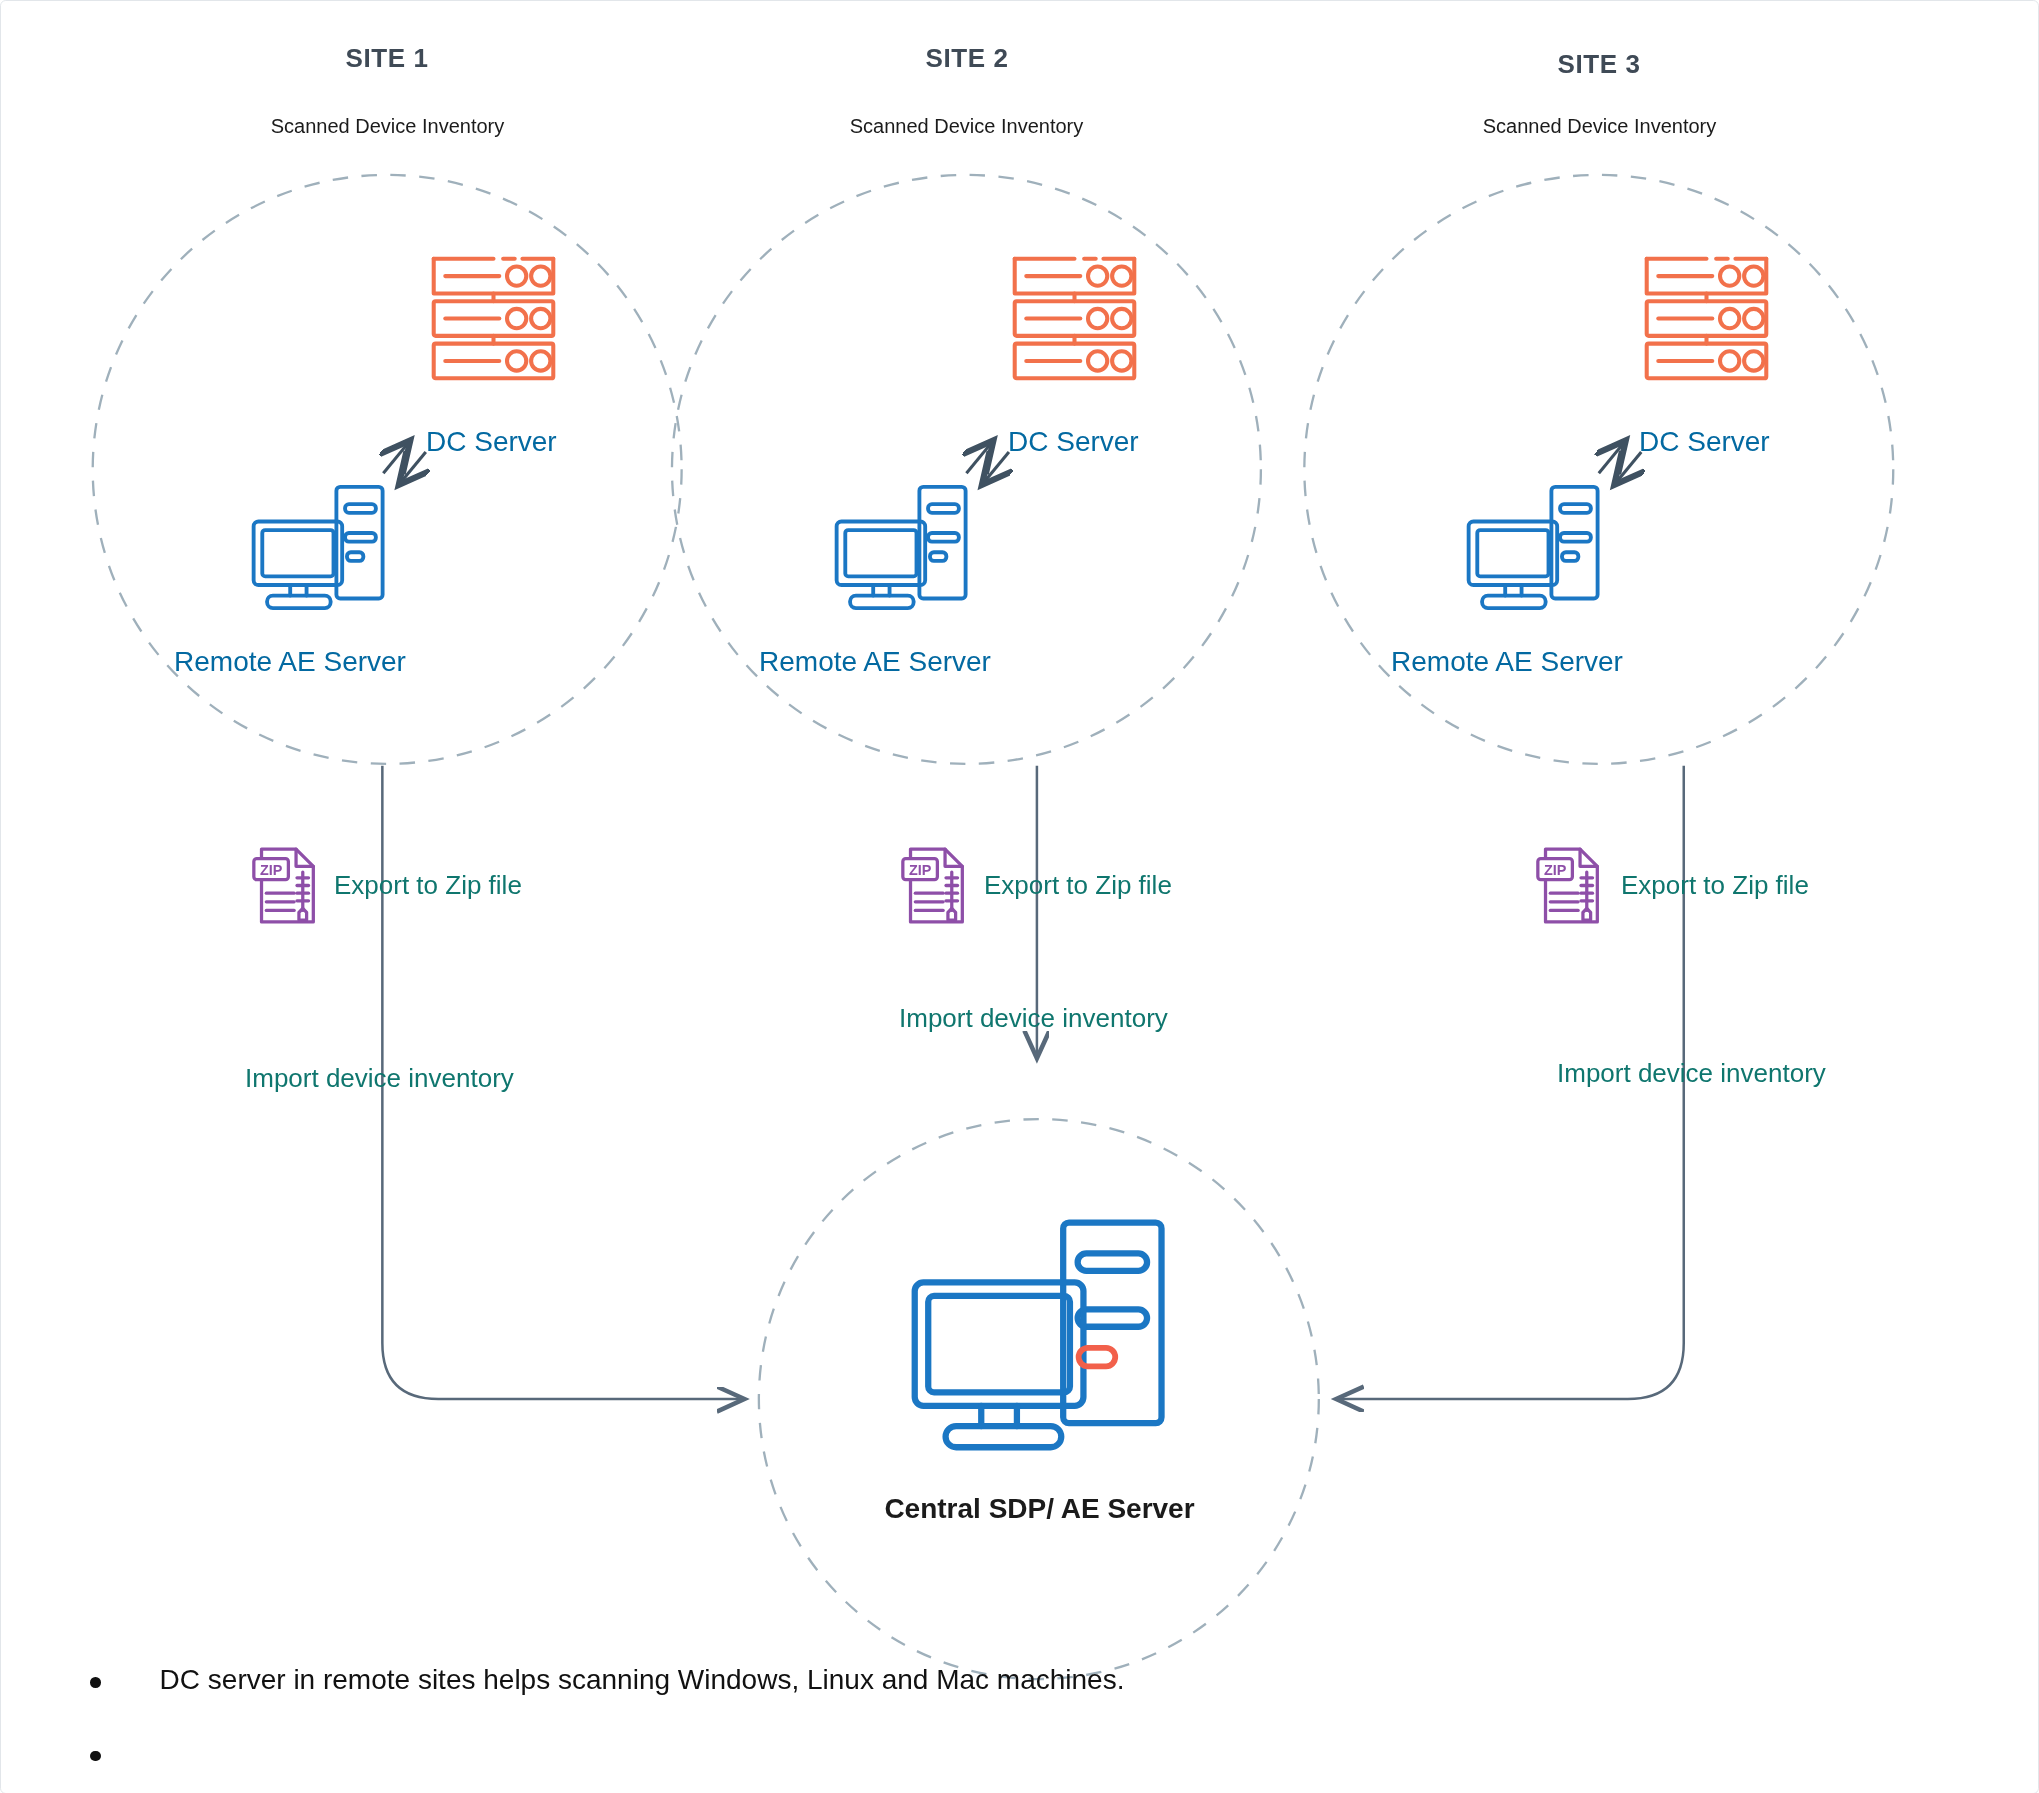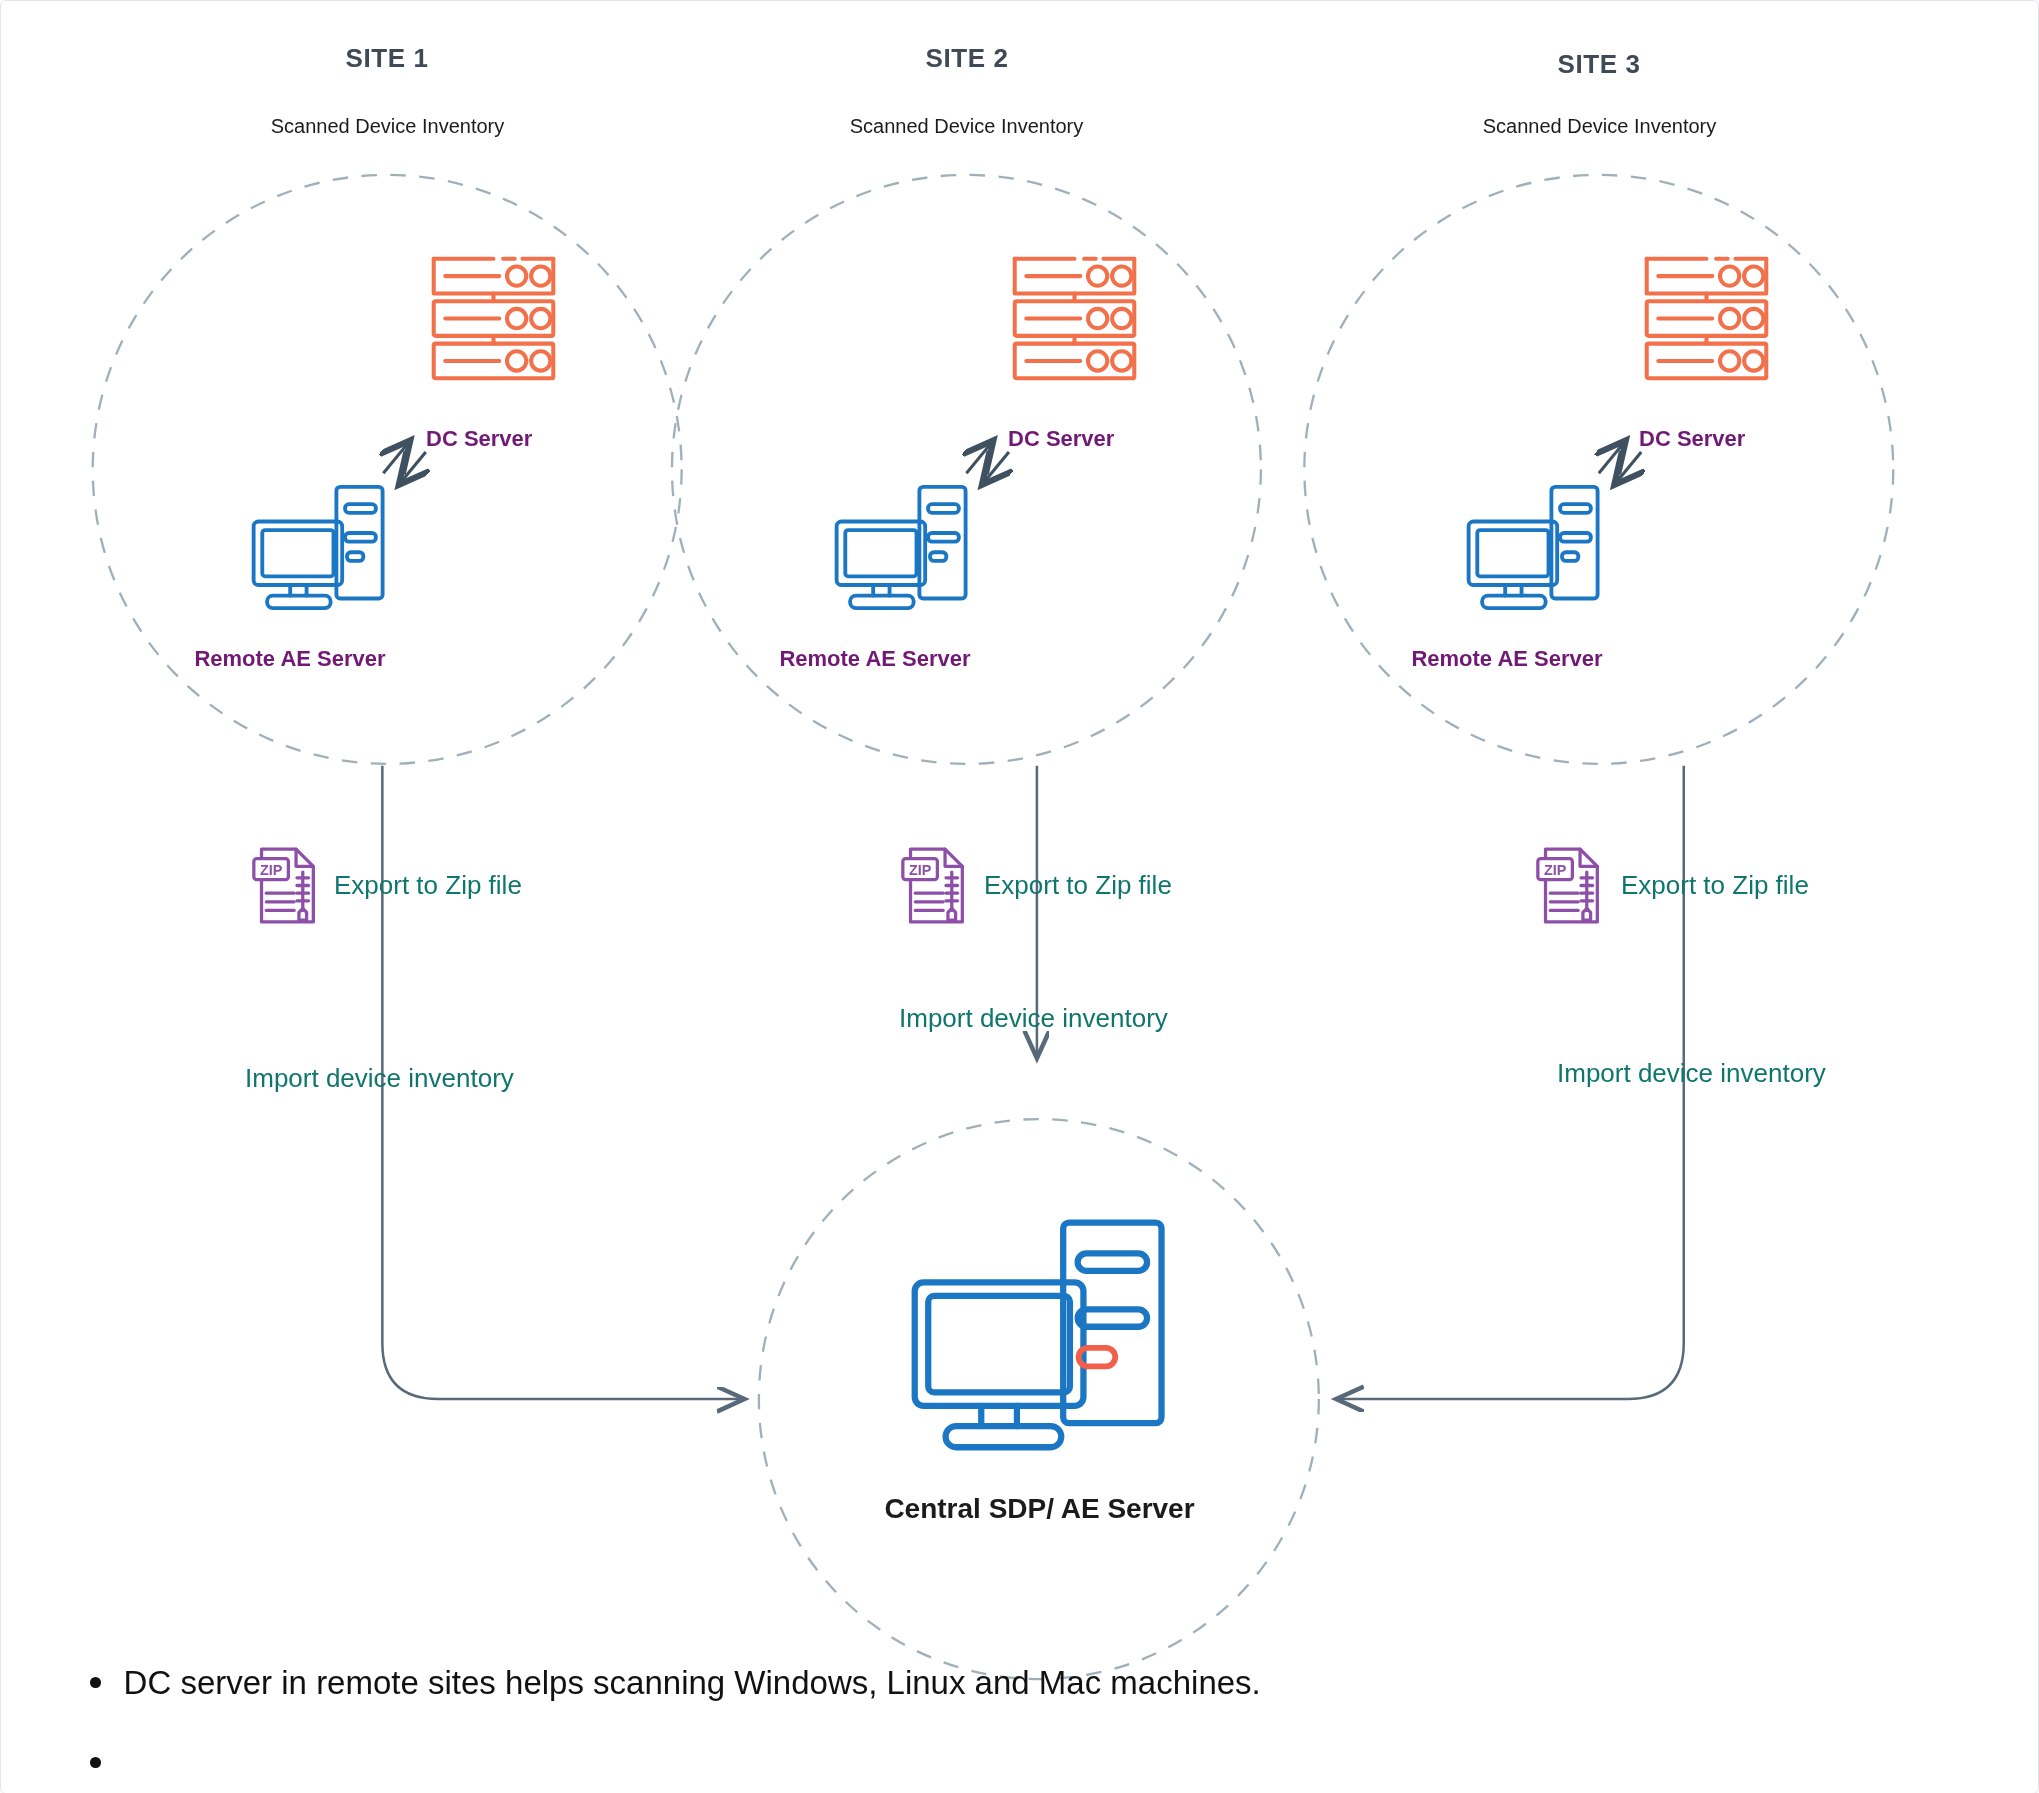--- a/index.html
+++ b/index.html
@@ -18,40 +18,40 @@
   .abs{position:absolute;}
 
   .site-title{
     font-size:26px;font-weight:bold;color:#3f4a56;
     letter-spacing:0.6px;text-align:center;
   }
   .site-sub{
     font-size:20px;color:#1b1b1b;text-align:center;font-weight:400;
   }
   .node-label{
-    font-size:22px;color:#701a75;text-align:center;white-space:nowrap;font-weight:bold;
+    font-size:28px;color:#0369a1;text-align:center;white-space:nowrap;
   }
   .flow-label{
     font-size:26px;color:#0f766e;white-space:nowrap;
   }
   .center-label{
     font-size:28px;color:#1b1b1b;text-align:center;white-space:nowrap;
   }
   .bullets{
     position:absolute;left:89px;top:1661px;width:1738px;
   }
   .bullet-row{
     display:flex;align-items:flex-start;margin-bottom:37px;
   }
   .bullet-dot{
     width:10.6px;height:10.6px;border-radius:50%;background:#111;
     margin-right:23px;margin-top:15.4px;flex:0 0 auto;
   }
   .bullet-text{
-    font-size:33px;color:#111;line-height:1.3;
+    font-size:28px;color:#111;line-height:1.3;margin-left:36px;
   }
   svg{display:block;}
   .svg-layer{position:absolute;left:0;top:0;pointer-events:none;}
 </style>
 </head>
 <body>
 
 <div id="page">
 
   <svg class="svg-layer" width="2039" height="1794" viewBox="0 0 2112 1858">

